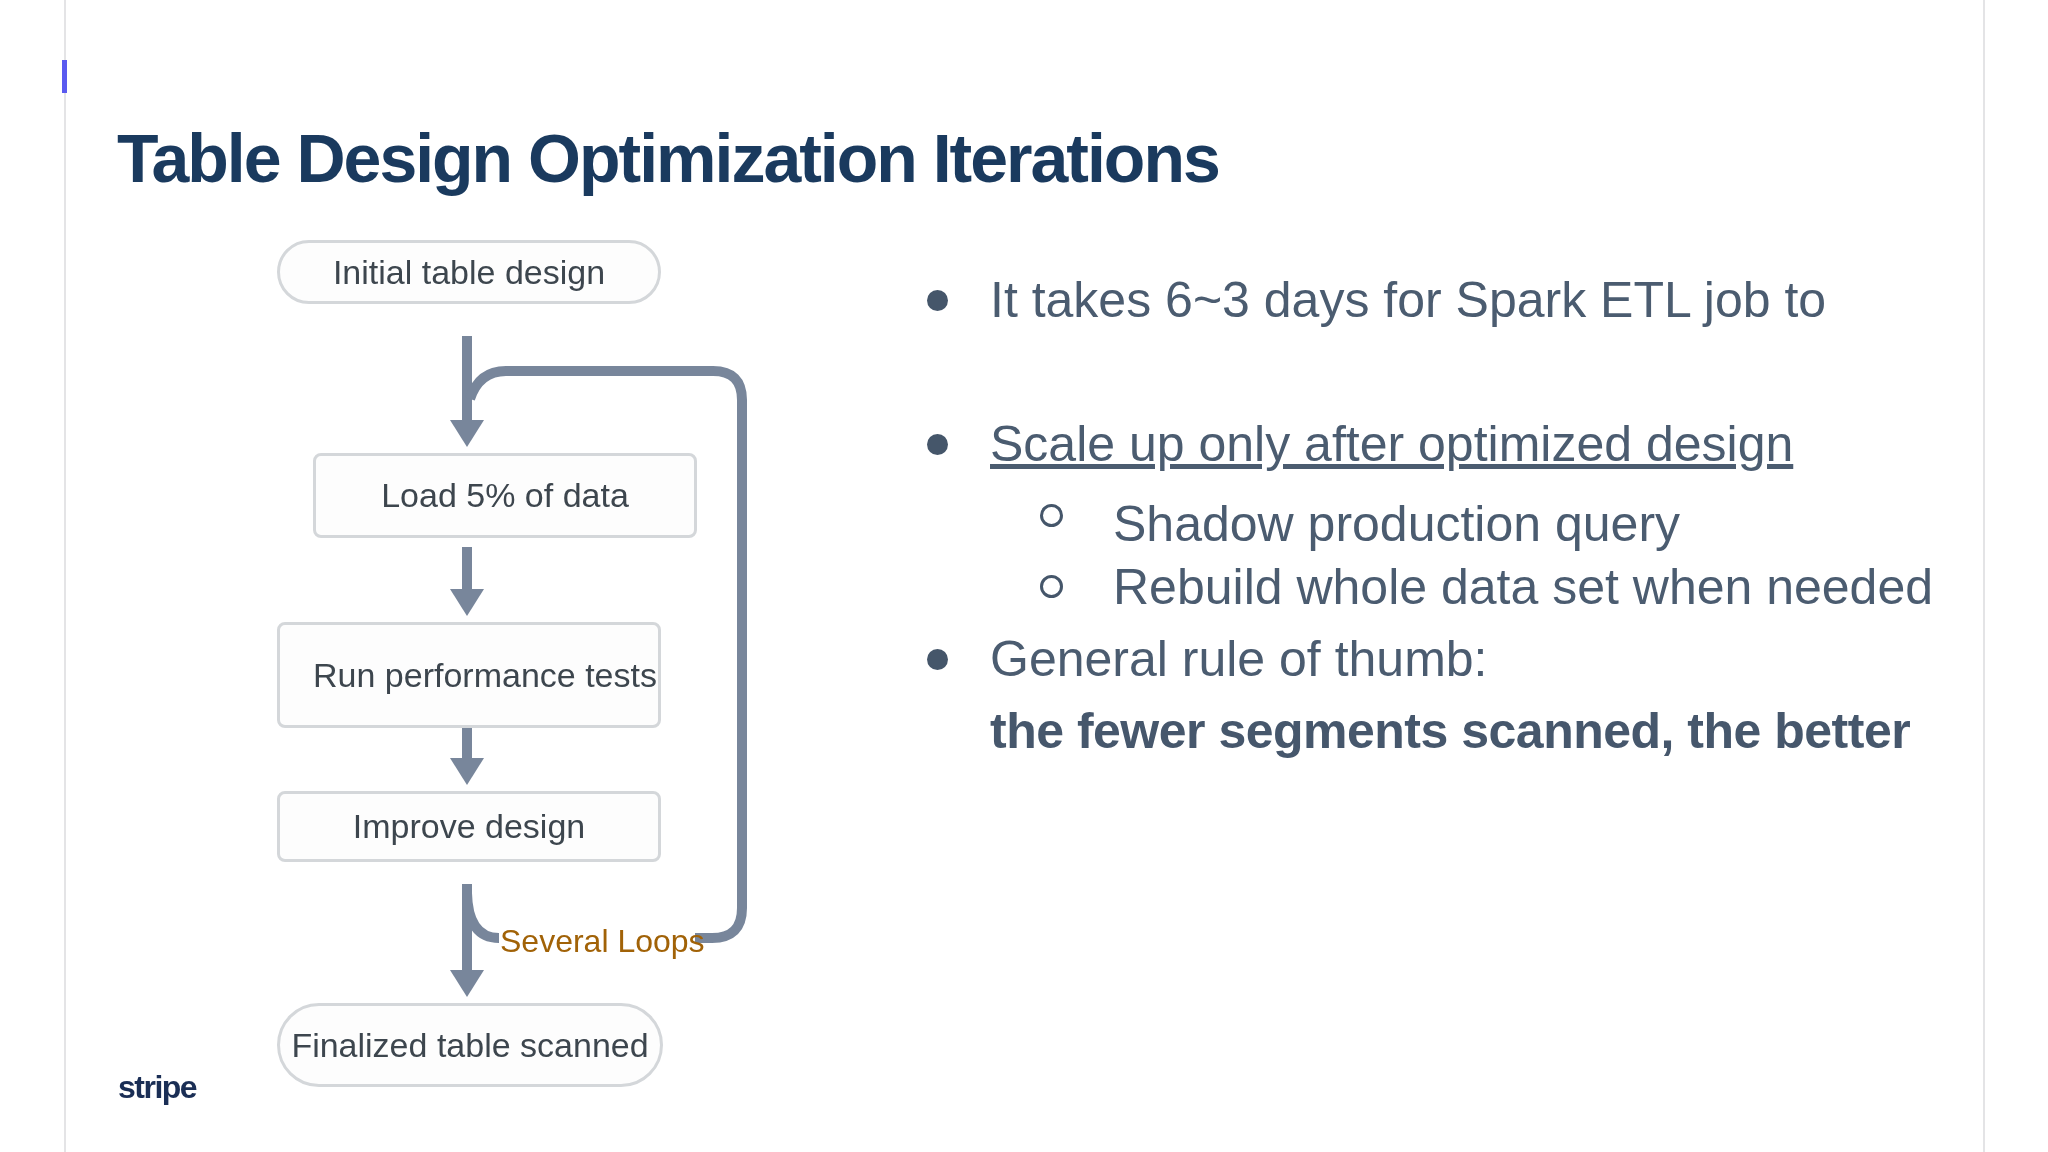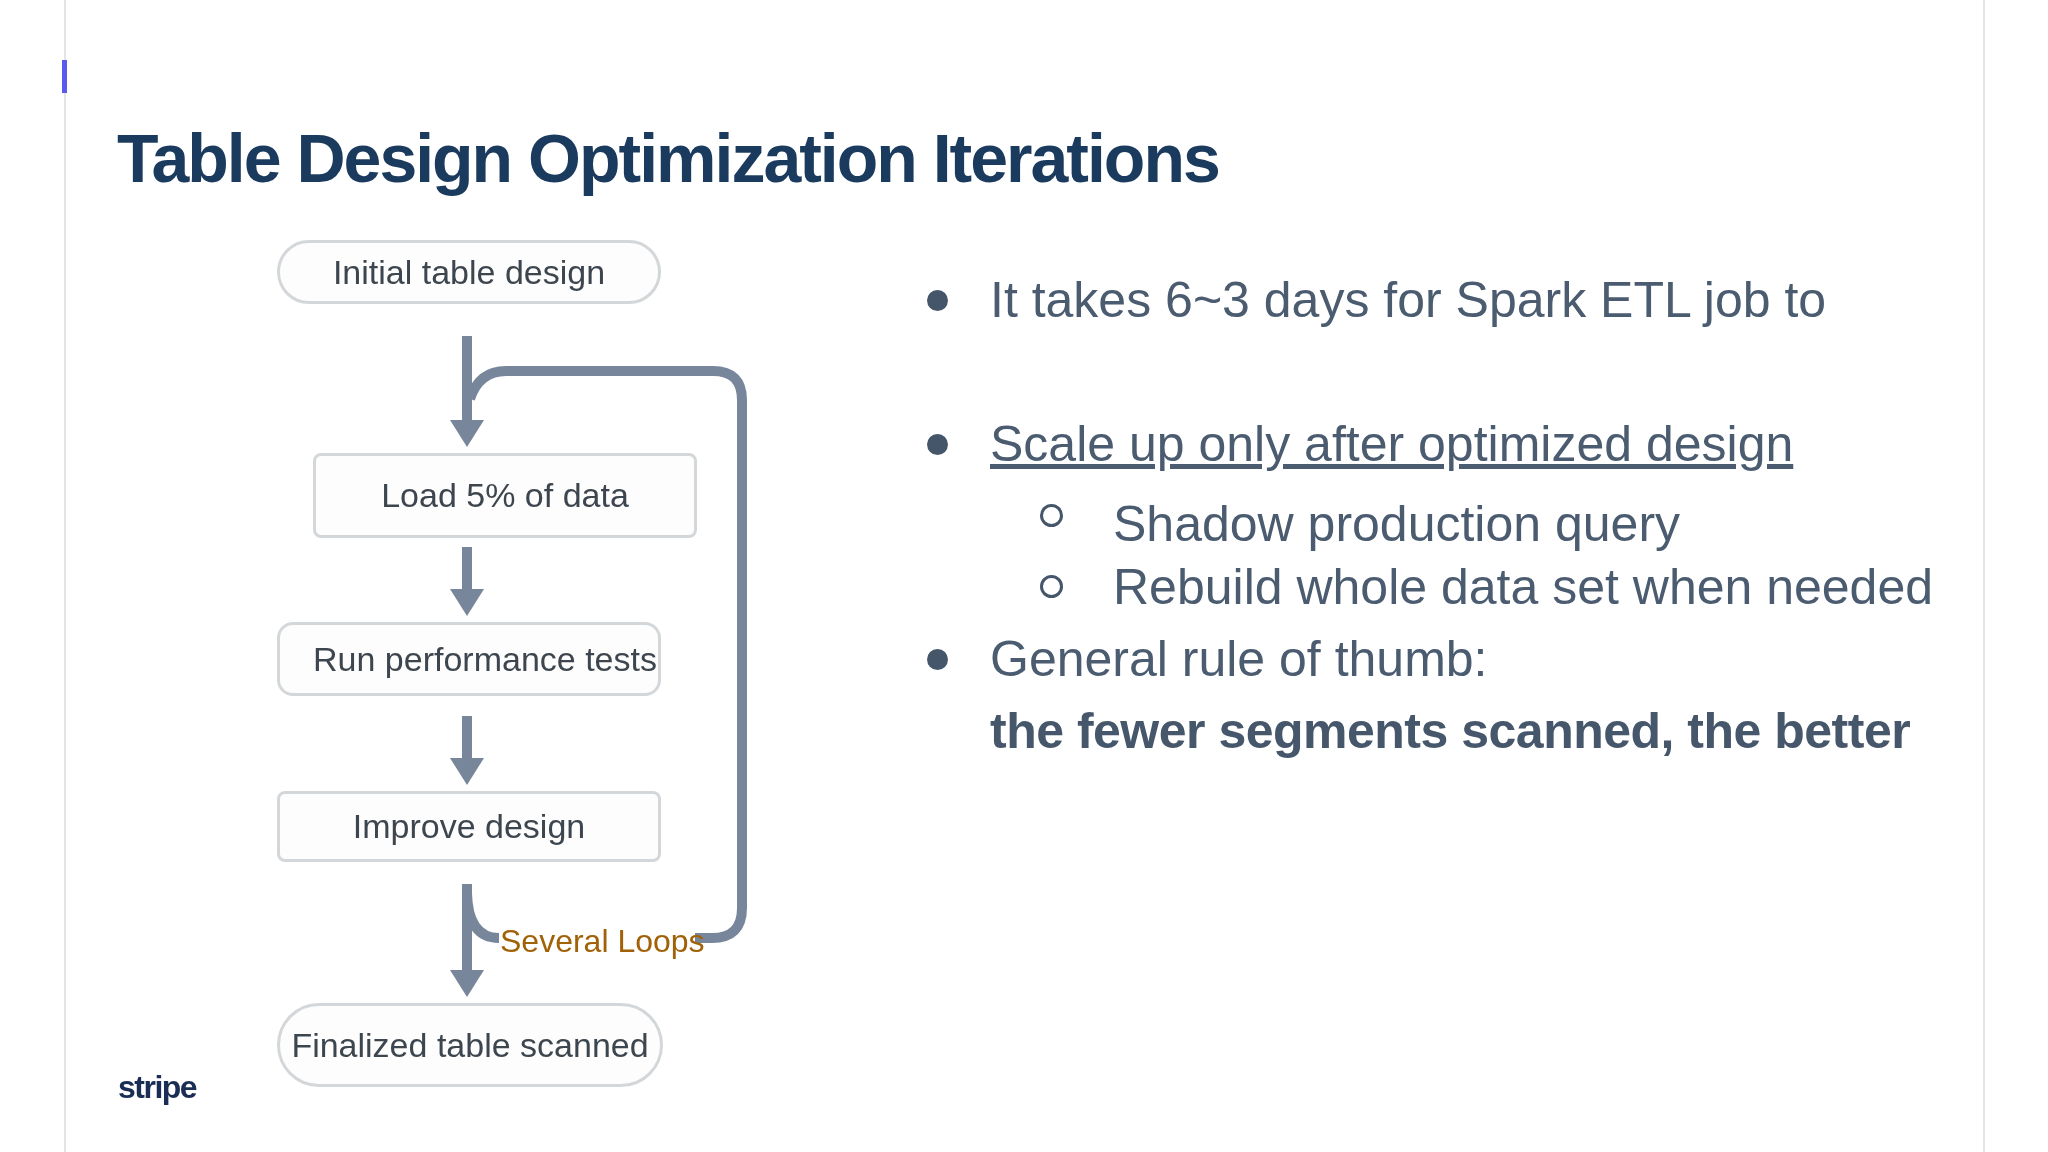--- a/index.html
+++ b/index.html
@@ -16,21 +16,21 @@
     font-size:68px;font-weight:700;letter-spacing:-2px;color:#1a3a5e;line-height:80px;
   }
   
   .node{
     position:absolute;box-sizing:border-box;background:#fdfdfd;
     border:3px solid #d4d7da;display:flex;align-items:center;justify-content:center;
     font-size:34px;color:#3d464e;
   }
   .n1{left:277px;top:240px;width:384px;height:64px;border-radius:46px;}
   .n2{left:277px;top:453px;width:384px;height:85px;border-radius:8px;margin-left:36px;}
-  .n3{left:277px;top:622px;width:384px;height:74px;border-radius:16px;padding-left:32px;}
+  .n3{left:277px;top:622px;width:384px;height:106px;border-radius:8px;padding-left:32px;}
   .n4{left:277px;top:791px;width:384px;height:71px;border-radius:8px;}
   .n5{left:277px;top:1003px;width:386px;height:84px;border-radius:44px;}
   .flow-lines{position:absolute;left:0;top:0;width:2048px;height:1152px;pointer-events:none;}
   .flow-lines path.ln{stroke:#78869b;stroke-width:10;fill:none;}
   .flow-lines path.hd{fill:#78869b;stroke:none;}
   .loop-label{
     position:absolute;left:500px;top:917px;width:200px;height:48px;line-height:48px;
     text-align:center;font-size:32px;color:#a16207;white-space:nowrap;
   }
   

